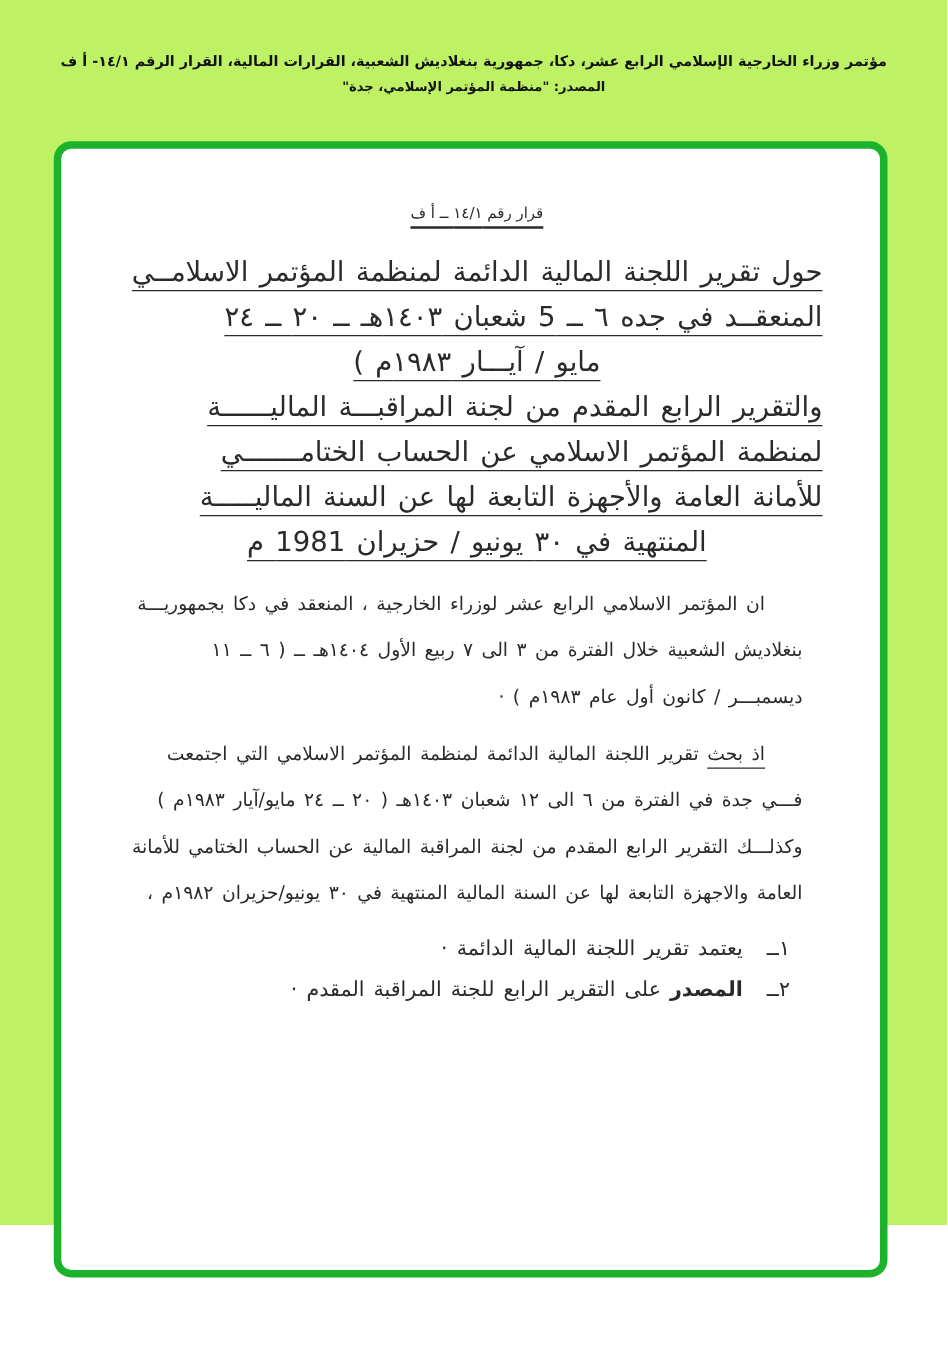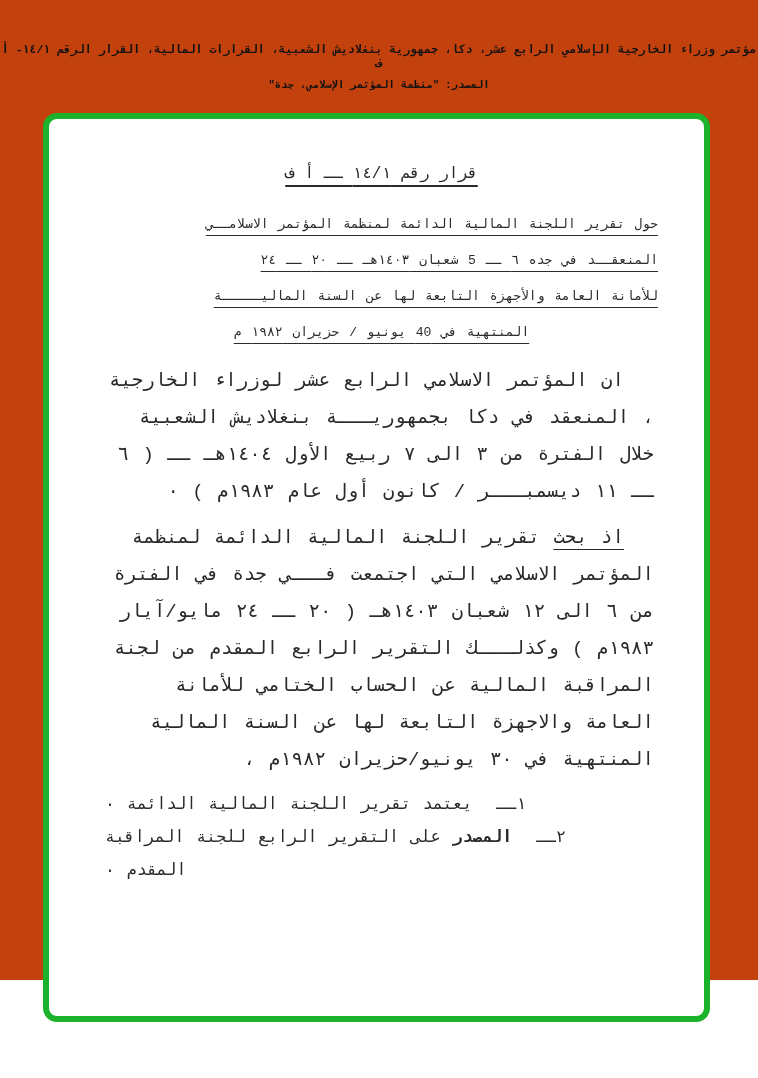--- a/index.html
+++ b/index.html
@@ -2,21 +2,21 @@
 <html lang="ar"><head>
 <meta charset="utf-8">
 <style>
   html, body { margin: 0; padding: 0; }
   body {
     width: 758px; height: 1078px;
     background: #ffffff;
     font-family: "DejaVu Sans", sans-serif;
     overflow: hidden;
   }
-  .page { position: relative; width: 758px; height: 980px; background: #c2410c; font-family: Liberation Mono, monospace; }
+  .page { position: relative; width: 758px; height: 980px; background: #bef264; }
 
   
   .top-header {
     position: absolute; top: 42px; left: 0; right: 0;
     text-align: center; direction: rtl;
     color: #121212; font-weight: bold;
   }
   .top-header .l1 { font-size: 11.5px; letter-spacing: 0.1px; }
   .top-header .l2 { font-size: 10.5px; margin-top: 8px; }
 
@@ -34,62 +34,62 @@
   .doc {
     position: absolute; inset: 0;
     padding: 44px 46px 0 56px;
     direction: rtl;
     color: #2a2a2a;
     overflow: hidden;
   }
 
   .title {
     text-align: center;
-    font-size: 16px;
+    font-size: 12px;
     font-weight: 500;
     text-decoration: underline;
     text-underline-offset: 7px;
     text-decoration-thickness: 1.5px;
     margin-bottom: 24px;
     letter-spacing: 0.5px;
   }
 
   .hline {
-    font-size: 13px;
+    font-size: 22px;
     line-height: 36px;
     text-align: right;
     text-decoration: underline;
     text-underline-offset: 7px;
     text-decoration-thickness: 1.2px;
     word-spacing: 2px;
   }
   .hline.centered { text-align: center; }
 
   .bodytext {
-    font-size: 19px;
+    font-size: 15px;
     line-height: 37px;
-    margin: 0 4px 9px 0;
+    margin: 0 16px 9px 0;
     text-align: right;
     word-spacing: 2px;
   }
   .bodytext.first { margin-top: 12px; }
   .indent { text-indent: 30px; }
   .plead {
     text-decoration: underline;
     text-underline-offset: 6px;
     text-decoration-thickness: 1.2px;
     text-align: right;
   }
 
   .list { margin-top: 2px; }
   .list-item {
     font-size: 16.5px;
     line-height: 33px;
     padding-right: 26px;
-    text-align: left;
+    text-align: right;
     word-spacing: 2px;
   }
   .list-item .num { margin-left: 12px; }
   .list-item b { font-weight: bold; }
 </style>
 </head>
 <body>
 
 <div class="page">
 
@@ -99,22 +99,25 @@
   </div>
 
   <div class="green-frame">
     <div class="doc">
 
       <div class="title">قرار رقم ١٤/١ ــ أ ف</div>
 
       <div class="heading">
         <div class="hline">حول تقرير اللجنة المالية الدائمة لمنظمة المؤتمر الاسلامــي</div>
         <div class="hline">المنعقــد في جده ٦ ــ 5 شعبان ١٤٠٣هـ ــ ٢٠ ــ ٢٤</div>
+        <div class="hline centered">مايو / آيـــار ١٩٨٣م )</div>
+        <div class="hline">والتقرير الرابع المقدم من لجنة المراقبـــة الماليــــــة</div>
+        <div class="hline">لمنظمة المؤتمر الاسلامي عن الحساب الختامـــــــي</div>
         <div class="hline">للأمانة العامة والأجهزة التابعة لها عن السنة الماليـــــة</div>
-        <div class="hline centered">المنتهية في 40 يونيو / حزيران ١٩٨٢ م</div>
+        <div class="hline centered">المنتهية في ٣٠ يونيو / حزيران 1981 م</div>
       </div>
 
       <p class="bodytext first indent">
         <span>ان المؤتمر الاسلامي الرابع عشر لوزراء الخارجية ، المنعقد في دكا بجمهوريـــة بنغلاديش الشعبية خلال الفترة من ٣ الى ٧ ربيع الأول ١٤٠٤هـ ــ ( ٦ ــ ١١ ديسمبـــر / كانون أول عام ١٩٨٣م ) ·</span>
       </p>
 
       <p class="bodytext indent">
         <span class="plead">اذ بحث</span>
         <span>تقرير اللجنة المالية الدائمة لمنظمة المؤتمر الاسلامي التي اجتمعت فـــي جدة في الفترة من ٦ الى ١٢ شعبان ١٤٠٣هـ ( ٢٠ ــ ٢٤ مايو/آيار ١٩٨٣م ) وكذلـــك التقرير الرابع المقدم من لجنة المراقبة المالية عن الحساب الختامي للأمانة العامة والاجهزة التابعة لها عن السنة المالية المنتهية في ٣٠ يونيو/حزيران ١٩٨٢م ،</span>
       </p>

